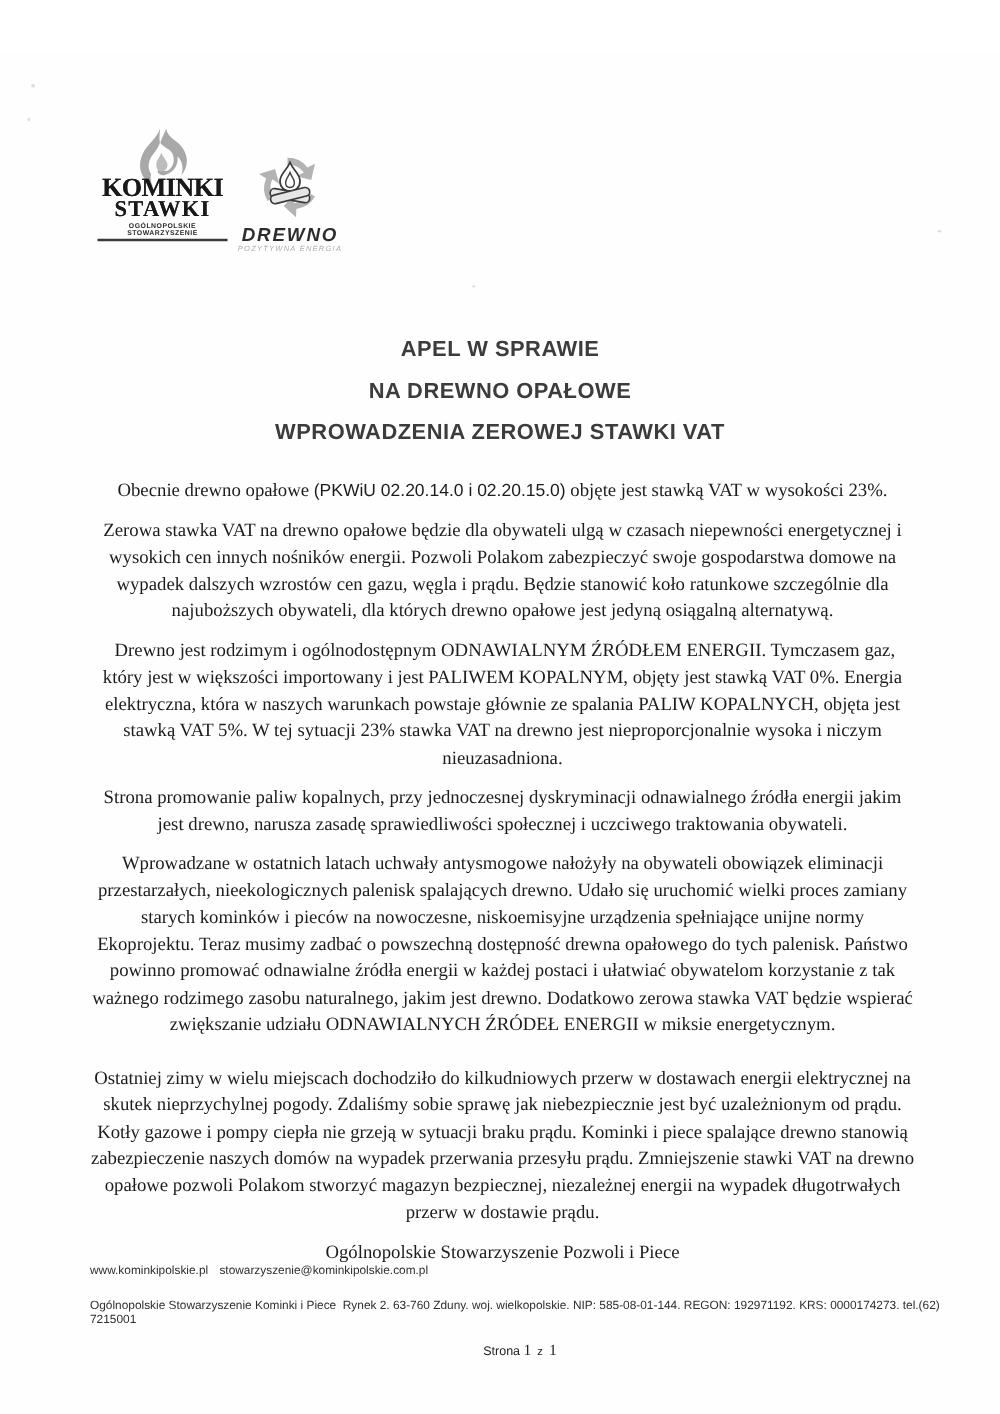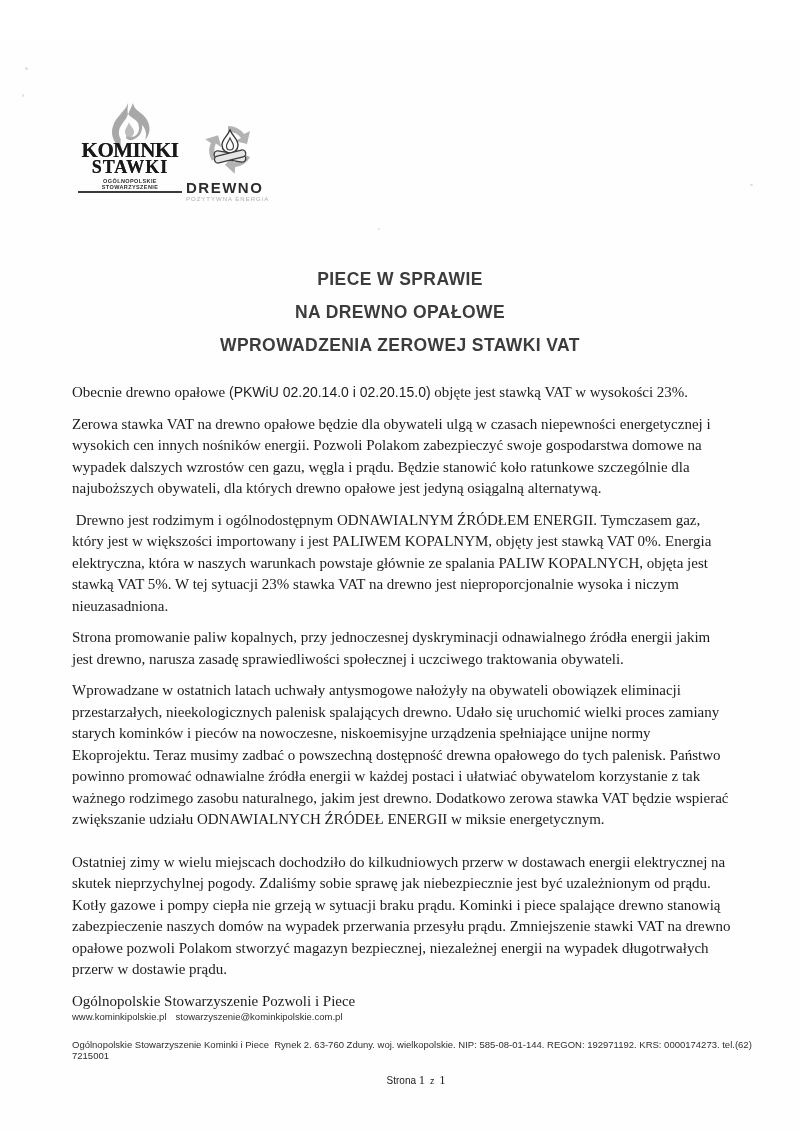--- a/index.html
+++ b/index.html
@@ -29,21 +29,21 @@
     font-family:"Liberation Serif",serif;font-weight:bold;
     font-size:18px;line-height:16px;letter-spacing:1px;color:#191919;
     text-shadow:0 0 0.5px #444;
   }
   .logo-kominki .lk-sub{
     margin-top:2px;display:inline-block;
     font-family:"Liberation Sans",sans-serif;font-weight:bold;
     font-size:5.5px;letter-spacing:.4px;color:#2c2c2c;
     border-bottom:2px solid #3a3a3a;padding-bottom:1px;
   }
-  .logo-drewno{position:absolute;left:186px;top:84px;width:92px;}
+  .logo-drewno{position:absolute;left:186px;top:84px;width:92px;text-align:center;font-style:italic;}
   .logo-drewno .ld-name{
     font-family:"Liberation Sans",sans-serif;font-weight:bold;
     font-size:15px;letter-spacing:1.5px;color:#2d2d2d;margin-top:1px;
   }
   .logo-drewno .ld-sub{
     font-family:"Liberation Sans",sans-serif;
     font-size:6px;letter-spacing:1px;color:#aeaeae;
     filter:blur(.4px);
   }
   
@@ -52,21 +52,21 @@
     text-align:center;
     font-family:"Liberation Sans",sans-serif;
     font-weight:bold;font-size:17.5px;line-height:33px;
     letter-spacing:.4px;color:#3c3c3c;
   }
   
   .body-text{
     position:absolute;left:72px;top:340px;width:660px;
     font-size:15px;line-height:21.5px;color:#1c1c1c;
   }
-  .body-text p{margin:0 0 10px 0;white-space:pre-wrap;}
+  .body-text p{margin:0 0 10px 0;white-space:pre-wrap;text-align:center;}
   .body-text p.gap-before{margin-top:21px;}
   .code-sans{font-family:"Liberation Sans",sans-serif;font-size:14px;}
   .signature{margin-top:27px;}
   
   .footer-contact{
     position:absolute;left:72px;top:969px;
     font-family:"Liberation Sans",sans-serif;font-size:9.5px;color:#2e2e2e;text-align:center;
   }
   .footer-contact .email{margin-left:9px;}
   .footer-address{
@@ -124,21 +124,21 @@
         <path d="M44 12 C42.5 16 40.5 17 40.5 20 C40.5 22.5 42 24 44 24 C46 24 47.5 22.5 47.5 20 C47.5 17 45.5 16 44 12 Z" fill="none" stroke="#3a3a3a" stroke-width="1.1"></path>
         <rect x="28" y="27" width="32" height="7" rx="3.5" transform="rotate(10 44 30)" fill="#e6e6e6" stroke="#3a3a3a" stroke-width="1.3"></rect>
         <rect x="28" y="27" width="32" height="7" rx="3.5" transform="rotate(-14 44 30)" fill="#e6e6e6" stroke="#3a3a3a" stroke-width="1.3"></rect>
       </g>
     </svg>
     <div class="ld-name">DREWNO</div>
     <div class="ld-sub">POZYTYWNA ENERGIA</div>
   </div>
 
   <div class="title">
-    <div>PIECE W SPRAWIE</div>
+    <div>APEL W SPRAWIE</div>
     <div>NA DREWNO OPAŁOWE</div>
     <div>WPROWADZENIA ZEROWEJ STAWKI VAT</div>
   </div>
 
   <div class="body-text">
     <p><span>Obecnie drewno opałowe </span><span class="code-sans">(PKWiU 02.20.14.0 i 02.20.15.0)</span><span> objęte jest stawką VAT w wysokości 23%.</span></p>
     <p>Zerowa stawka VAT na drewno opałowe będzie dla obywateli ulgą w czasach niepewności energetycznej i wysokich cen innych nośników energii. Pozwoli Polakom zabezpieczyć swoje gospodarstwa domowe na wypadek dalszych wzrostów cen gazu, węgla i prądu. Będzie stanowić koło ratunkowe szczególnie dla najuboższych obywateli, dla których drewno opałowe jest jedyną osiągalną alternatywą.</p>
     <p> Drewno jest rodzimym i ogólnodostępnym ODNAWIALNYM ŹRÓDŁEM ENERGII. Tymczasem gaz, który jest w większości importowany i jest PALIWEM KOPALNYM, objęty jest stawką VAT 0%. Energia elektryczna, która w naszych warunkach powstaje głównie ze spalania PALIW KOPALNYCH, objęta jest stawką VAT 5%. W tej sytuacji 23% stawka VAT na drewno jest nieproporcjonalnie wysoka i niczym nieuzasadniona.</p>
     <p>Strona promowanie paliw kopalnych, przy jednoczesnej dyskryminacji odnawialnego źródła energii jakim jest drewno, narusza zasadę sprawiedliwości społecznej i uczciwego traktowania obywateli.</p>
     <p>Wprowadzane w ostatnich latach uchwały antysmogowe nałożyły na obywateli obowiązek eliminacji przestarzałych, nieekologicznych palenisk spalających drewno. Udało się uruchomić wielki proces zamiany starych kominków i pieców na nowoczesne, niskoemisyjne urządzenia spełniające unijne normy Ekoprojektu. Teraz musimy zadbać o powszechną dostępność drewna opałowego do tych palenisk. Państwo powinno promować odnawialne źródła energii w każdej postaci i ułatwiać obywatelom korzystanie z tak ważnego rodzimego zasobu naturalnego, jakim jest drewno. Dodatkowo zerowa stawka VAT będzie wspierać zwiększanie udziału ODNAWIALNYCH ŹRÓDEŁ ENERGII w miksie energetycznym.</p>

